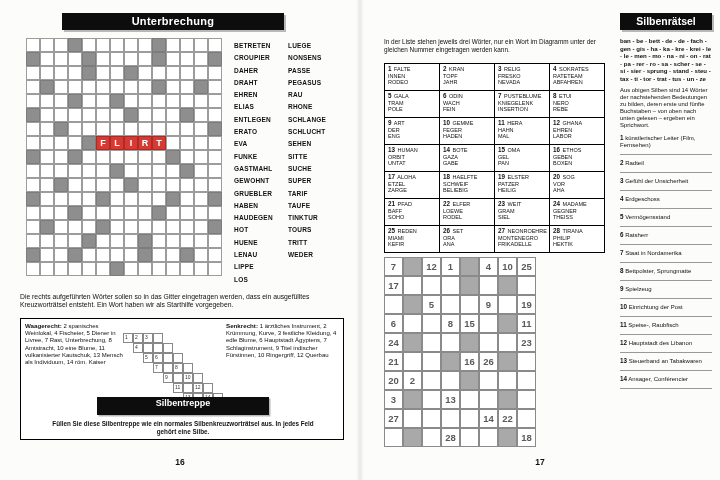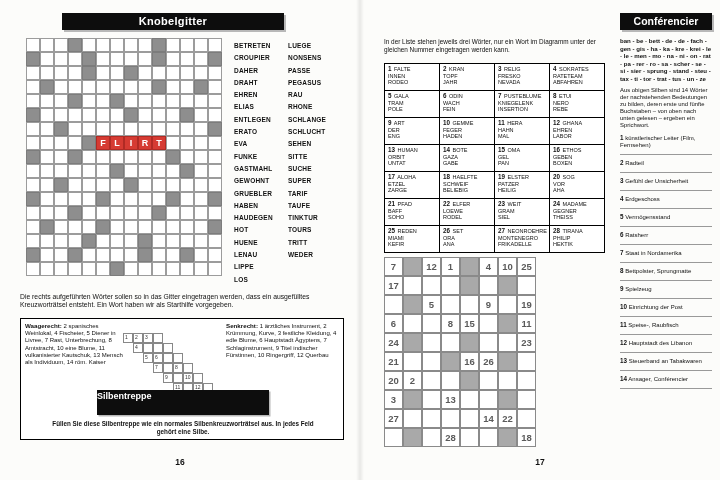--- a/index.html
+++ b/index.html
@@ -20,21 +20,21 @@
   .word{font-size:6.5px;font-weight:bold;line-height:12.3px;letter-spacing:.2px;white-space:nowrap;}
   #knobel-instructions{position:absolute;left:20px;top:293px;width:324px;font-size:6.8px;line-height:8.4px;}
   #treppe-box{position:absolute;left:20px;top:318px;width:324px;height:122px;border:1px solid #000;background:#fff;}
   .clue-text{position:absolute;font-size:6px;line-height:7.2px;}
   #waagerecht{left:4px;top:3px;width:100px;}
   #senkrecht{right:3px;top:3px;width:114px;}
   .clue-text b{font-size:6.2px;}
   #stairs{position:absolute;left:102px;top:14px;width:120px;height:72px;}
   .scell{position:absolute;width:10px;height:10px;border:0.5px solid #888;background:#fff;}
   .scell span{font-size:5px;line-height:5px;display:block;padding:0.5px 0 0 1px;color:#333;}
-  #treppe-title{position:absolute;left:76px;bottom:24px;width:172px;height:25px;background:#0d0d0d;color:#fff;font-weight:bold;font-size:9px;line-height:13px;box-shadow:1.5px 1.5px 0 #b8b8b8;}
+  #treppe-title{position:absolute;left:76px;bottom:24px;width:172px;height:18px;background:#0d0d0d;color:#fff;font-weight:bold;font-size:9px;line-height:13px;text-align:center;box-shadow:1.5px 1.5px 0 #b8b8b8;}
   #treppe-note{position:absolute;left:22px;bottom:3px;width:280px;font-size:6.3px;font-weight:bold;line-height:8px;text-align:center;}
   .page-num{position:absolute;bottom:13px;left:0;width:100%;text-align:center;font-weight:bold;font-size:8.5px;}
   
   #mix-intro{position:absolute;left:24px;top:38px;width:220px;font-size:6.4px;line-height:7.6px;}
   #mix-table{position:absolute;left:24px;top:63px;width:221px;display:grid;grid-template-columns:repeat(4,1fr);border-left:0.5px solid #000;border-top:0.5px solid #000;background:#fff;}
   .mix-cell{border-right:0.5px solid #000;border-bottom:0.5px solid #000;height:27px;padding:2px 1px 1px 3px;font-size:5.5px;line-height:6.5px;overflow:hidden;}
   .mix-cell b{font-size:6.3px;margin-right:1px;}
   #mix-grid{position:absolute;left:24px;top:257px;display:grid;grid-template-columns:repeat(8,19px);grid-auto-rows:19px;}
   .gcell{border:0.5px solid #8a8a8a;background:#fff;display:flex;align-items:center;justify-content:center;font-size:9.5px;font-weight:bold;color:#5a5a5a;}
   .gcell.block{background:#a9a9a9;border-color:#8a8a8a;}
@@ -45,21 +45,21 @@
   #silben-intro{margin-top:4px;font-size:5.9px;line-height:7px;}
   #silben-clues{margin-top:5px;}
   .s-item{font-size:6px;line-height:7px;}
   .s-item b{font-size:6.3px;}
   .s-line{height:6px;border-bottom:0.6px solid #999;margin-bottom:4px;}
 </style>
 </head>
 <body>
 
 <div class="page" id="left-page">
-  <div class="header-bar" style="left:62px;top:13px;width:222px;">Knobelgitter</div>
+  <div class="header-bar" style="left:62px;top:13px;width:222px;">Unterbrechung</div>
   <div id="knobel-grid">
       <div class="kcell"></div>
       <div class="kcell"></div>
       <div class="kcell"></div>
       <div class="kcell block"></div>
       <div class="kcell"></div>
       <div class="kcell"></div>
       <div class="kcell"></div>
       <div class="kcell"></div>
       <div class="kcell"></div>
@@ -511,21 +511,21 @@
       <div class="gcell"></div>
       <div class="gcell block"></div>
       <div class="gcell"></div>
       <div class="gcell">28</div>
       <div class="gcell"></div>
       <div class="gcell"></div>
       <div class="gcell block"></div>
       <div class="gcell">18</div>
     </div>
   <div id="silben-col">
-    <div id="silben-header">Conférencier</div>
+    <div id="silben-header">Silbenrätsel</div>
     <div id="silben-syllables">ban - be - bett - de - de - fach - gen - gis - ha - ka - kre - krei - le - le - men - mo - na - ni - on - rat - pa - rer - ro - sa - scher - se - si - sier - sprung - stand - steu - tax - ti - tor - trat - tus - un - ze</div>
     <div id="silben-intro">Aus obigen Silben sind 14 Wörter der nachstehenden Bedeutungen zu bilden, deren erste und fünfte Buchstaben – von oben nach unten gelesen – ergeben ein Sprichwort.</div>
     <div id="silben-clues">
         <div class="s-item"><b>1</b> künstlerischer Leiter (Film, Fernsehen)</div>
         <div class="s-line"></div>
         <div class="s-item"><b>2</b> Radteil</div>
         <div class="s-line"></div>
         <div class="s-item"><b>3</b> Gefühl der Unsicherheit</div>
         <div class="s-line"></div>
         <div class="s-item"><b>4</b> Erdgeschoss</div>

